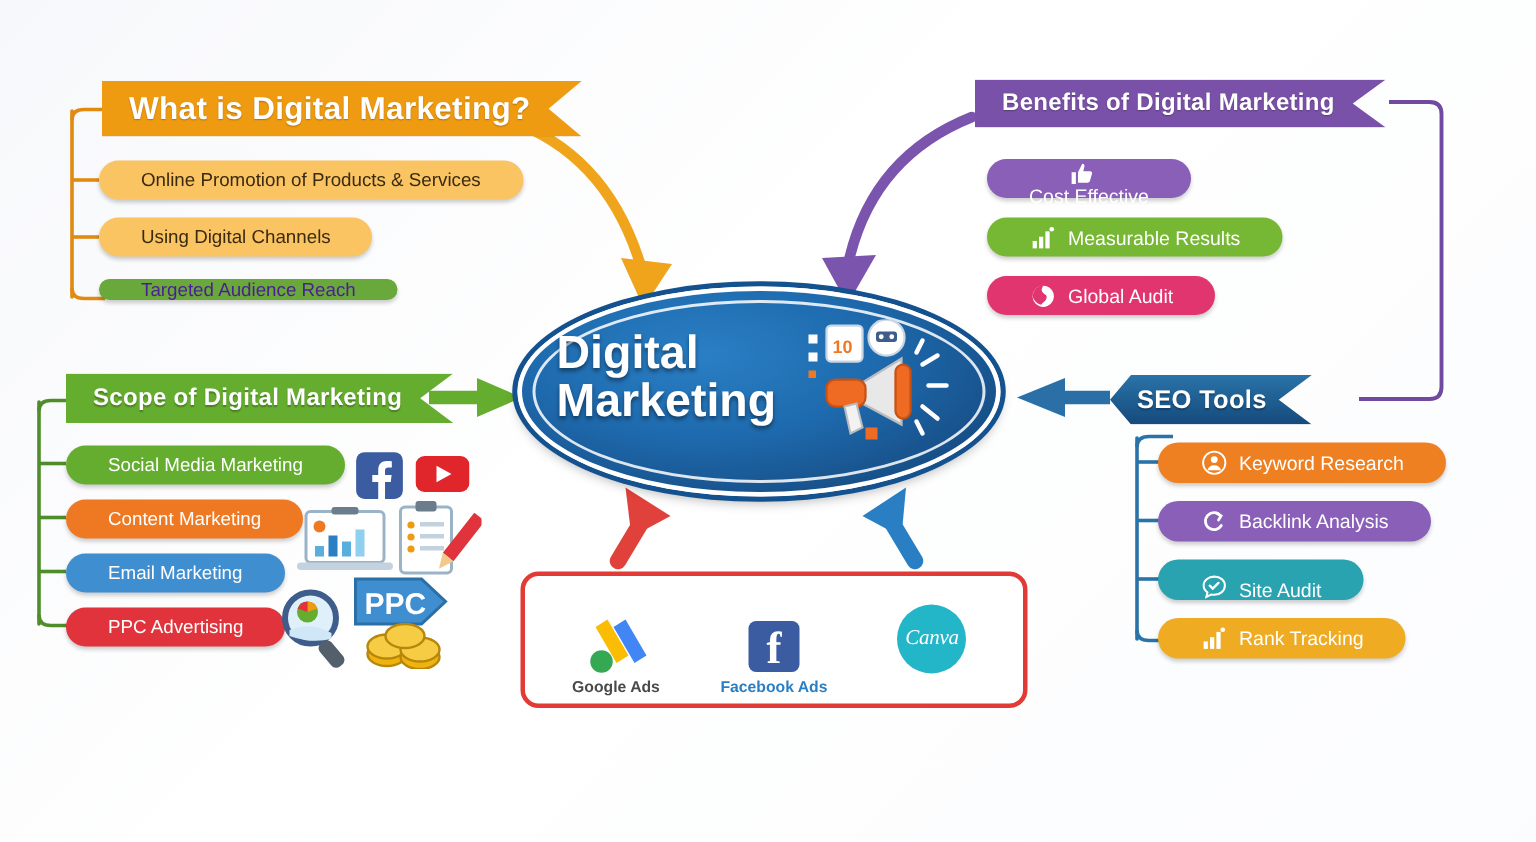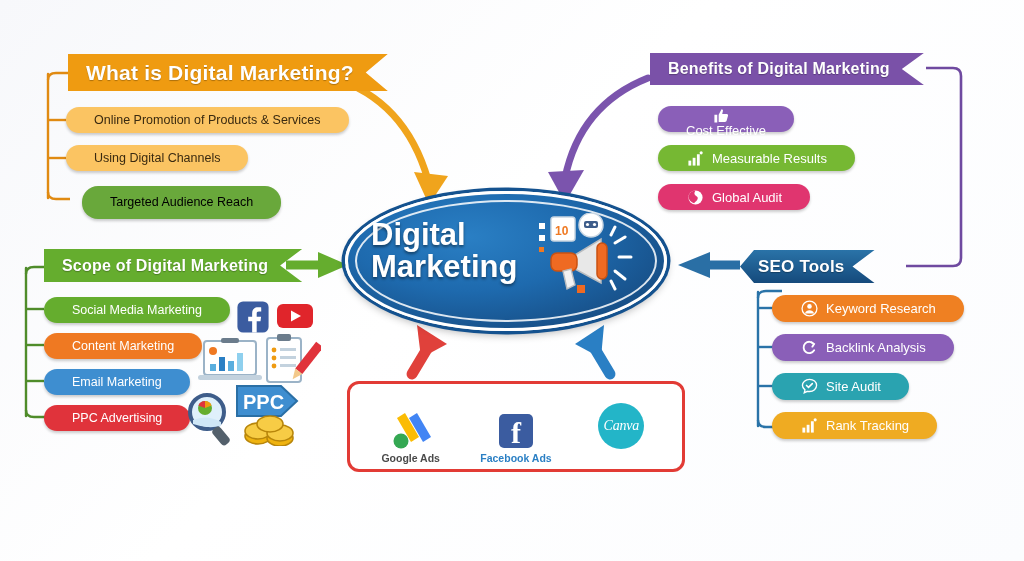--- a/index.html
+++ b/index.html
@@ -222,21 +222,21 @@
   <div class="banner notch-right" style="left:68px; top:54px; height:37px; background:#ef9b11; font-size:21px;">
     <span>What is Digital Marketing?</span>
   </div>
 
   <div class="pill" style="left:66px; top:107px; height:26px; background:#fbc462; color:#3a2a10; font-size:12.5px;">
     <span class="ptext">Online Promotion of Products &amp; Services</span>
   </div>
   <div class="pill" style="left:66px; top:145px; height:26px; background:#fbc462; color:#3a2a10; font-size:12.5px;">
     <span class="ptext">Using Digital Channels</span>
   </div>
-  <div class="pill" style="left:66px; top:186px; height:33px; background:#69a83b; color:#000000; font-size:12.5px;margin-left:16px;">
+  <div class="pill" style="left:66px; top:186px; height:14px; background:#69a83b; color:#4c1d95; font-size:12.5px;">
     <span class="ptext">Targeted Audience Reach</span>
   </div>
 
   <div class="banner notch-right" style="left:650px; top:53px; height:32px; background:#7a51a8; font-size:16px;">
     <span>Benefits of Digital Marketing</span>
   </div>
 
   <div class="pill tail" style="left:658px; top:106px; height:26px; background:#8a5fb8; font-size:13px;flex-direction:column;">
     <span class="picon">
       <svg viewBox="0 0 24 24" width="17" height="17" fill="#fff">
@@ -369,21 +369,21 @@
   <div class="pill" style="left:772px; top:334px; height:27px; background:#8a5fb8; font-size:13px;">
     <span class="picon">
       <svg viewBox="0 0 24 24" width="17" height="17" fill="none" stroke="#fff" stroke-width="2.6" stroke-linecap="round">
         <path d="M18 7a8 8 0 10.6 9"></path>
         <path d="M14.5 4.5L18.4 7 16 10.8"></path>
       </svg>
     </span>
     <span class="ptext">Backlink Analysis</span>
   </div>
 
-  <div class="pill" style="left:772px; top:373px; height:27px; background:#2aa3b0; font-size:13px;">
+  <div class="pill" style="left:772px; top:373px; height:27px; background:#2aa3b0; font-size:13px;align-items:flex-end;">
     <span class="picon">
       <svg viewBox="0 0 24 24" width="17" height="17">
         <path d="M12 2C6.3 2 2 5.8 2 10.4c0 2.6 1.4 4.9 3.6 6.4L4.6 21l4.4-2.2c1 .2 2 .3 3 .3 5.7 0 10-3.8 10-8.7S17.7 2 12 2z" fill="none" stroke="#fff" stroke-width="1.9"></path>
         <path d="M7.8 10.5l2.8 2.8 5.4-5.4" fill="none" stroke="#fff" stroke-width="2.2" stroke-linecap="round"></path>
       </svg>
     </span>
     <span class="ptext">Site Audit</span>
   </div>
 
   <div class="pill" style="left:772px; top:412px; height:27px; background:#efab22; font-size:13px;justify-content:space-between;">

